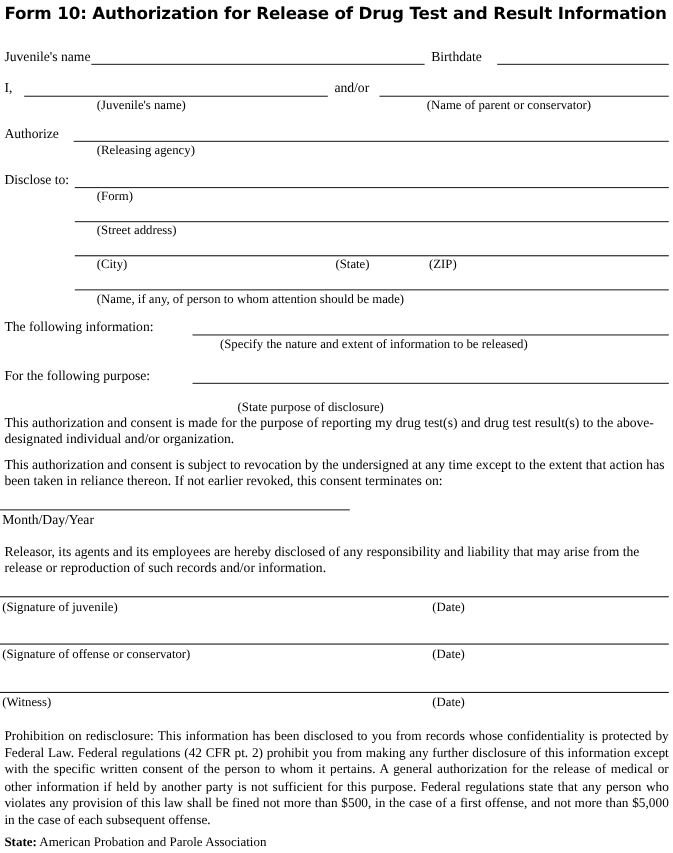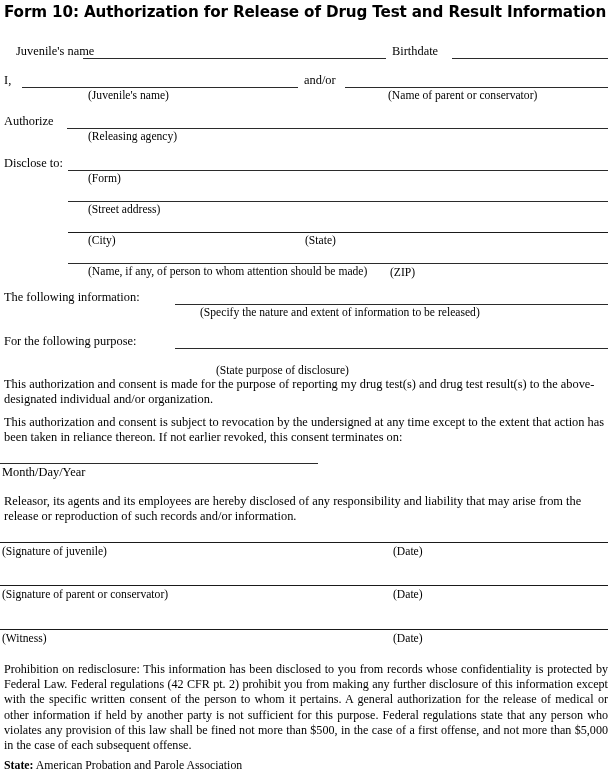--- a/index.html
+++ b/index.html
@@ -83,21 +83,21 @@
     font-weight: bold;
   }
 </style>
 </head>
 <body>
 
 <div id="page">
 
   <div class="title">Form 10: Authorization for Release of Drug Test and Result Information</div>
 
-  <div class="t" style="left:4px; top:44px;margin-left:12px;">Juvenile's name</div>
+  <div class="t" style="left:4px; top:44px;">Juvenile's name</div>
   <div class="rule" style="left:83px; top:58px; width:303px;"></div>
   <div class="t" style="left:392px; top:44px;">Birthdate</div>
   <div class="rule" style="left:452px; top:58px; width:156px;"></div>
 
   <div class="t" style="left:4px; top:73px;">I,</div>
   <div class="rule" style="left:22px; top:87px; width:276px;"></div>
   <div class="cap" style="left:88px; top:89px;">(Juvenile's name)</div>
   <div class="t" style="left:304px; top:73px;">and/or</div>
   <div class="rule" style="left:345px; top:87px; width:263px;"></div>
   <div class="cap" style="left:388px; top:89px;">(Name of parent or conservator)</div>
@@ -109,21 +109,21 @@
   <div class="t" style="left:4px; top:156px;">Disclose to:</div>
   <div class="rule" style="left:68px; top:170px; width:540px;"></div>
   <div class="cap" style="left:88px; top:172px;">(Form)</div>
 
   <div class="rule" style="left:68px; top:201px; width:540px;"></div>
   <div class="cap" style="left:88px; top:203px;">(Street address)</div>
 
   <div class="rule thick" style="left:68px; top:232px; width:540px;"></div>
   <div class="cap" style="left:88px; top:234px;">(City)</div>
   <div class="cap" style="left:305px; top:234px;">(State)</div>
-  <div class="cap" style="left:390px; top:234px;margin-top:32px;">(ZIP)</div>
+  <div class="cap" style="left:390px; top:234px;">(ZIP)</div>
 
   <div class="rule" style="left:68px; top:263px; width:540px;"></div>
   <div class="cap" style="left:88px; top:265px;">(Name, if any, of person to whom attention should be made)</div>
 
   <div class="t" style="left:4px; top:290px;">The following information:</div>
   <div class="rule" style="left:175px; top:304px; width:433px;"></div>
   <div class="cap" style="left:200px; top:306px;">(Specify the nature and extent of information to be released)</div>
 
   <div class="t" style="left:4px; top:334px;">For the following purpose:</div>
   <div class="rule" style="left:175px; top:348px; width:433px;"></div>
@@ -136,21 +136,21 @@
   <div class="rule" style="left:0px; top:463px; width:318px;"></div>
   <div class="t" style="left:2px; top:465px;">Month/Day/Year</div>
 
   <div class="para" style="left:4px; top:494px; width:604px;">Releasor, its agents and its employees are hereby disclosed of any responsibility and liability that may arise from the release or reproduction of such records and/or information.</div>
 
   <div class="rule thick" style="left:0px; top:542px; width:608px;"></div>
   <div class="cap" style="left:2px; top:545px;">(Signature of juvenile)</div>
   <div class="cap" style="left:393px; top:545px;">(Date)</div>
 
   <div class="rule thick" style="left:0px; top:585px; width:608px;"></div>
-  <div class="cap" style="left:2px; top:588px;">(Signature of parent or conservator)</div>
+  <div class="cap" style="left:2px; top:588px;">(Signature of offense or conservator)</div>
   <div class="cap" style="left:393px; top:588px;">(Date)</div>
 
   <div class="rule thick" style="left:0px; top:629px; width:608px;"></div>
   <div class="cap" style="left:2px; top:632px;">(Witness)</div>
   <div class="cap" style="left:393px; top:632px;">(Date)</div>
 
   <div class="para-small" style="left:4px; top:662px; width:604px; text-align:justify;"><span>Prohibition on redisclosure:</span><span> This information has been disclosed to you from records whose confidentiality is protected by Federal Law. Federal regulations (42 CFR pt. 2) prohibit you from making any further disclosure of this information except with the specific written consent of the person to whom it pertains. A general authorization for the release of medical or other information if held by another party is not sufficient for this purpose. Federal regulations state that any person who violates any provision of this law shall be fined not more than $500, in the case of a first offense, and not more than $5,000 in the case of each subsequent offense.</span></div>
 
   <div class="src" style="left:4px; top:758px;"><b>State:</b><span> American Probation and Parole Association</span></div>
 

